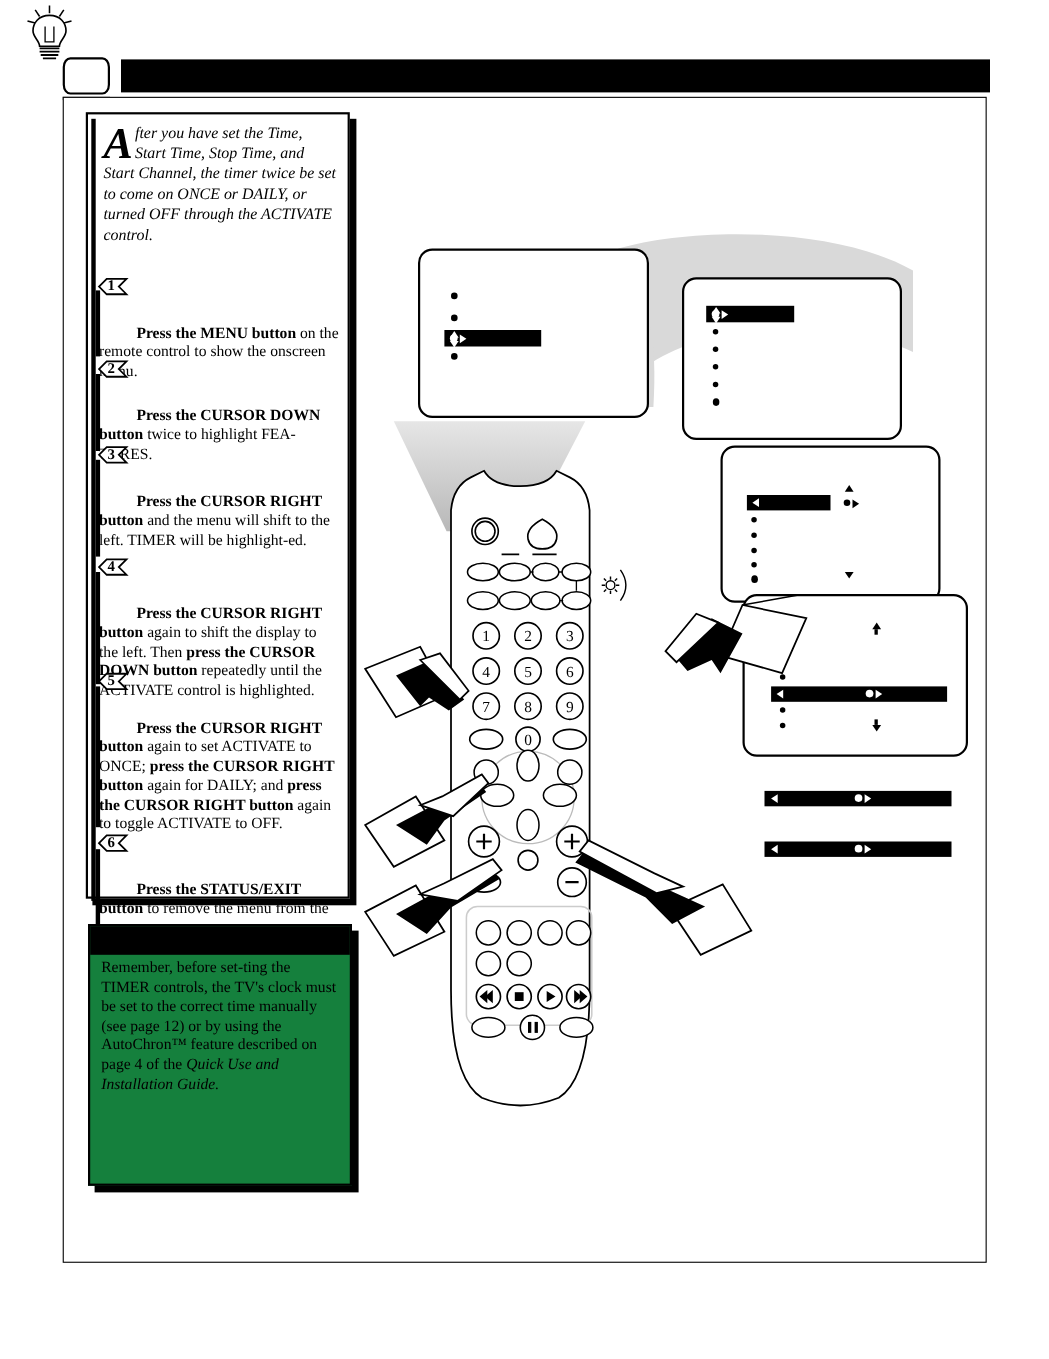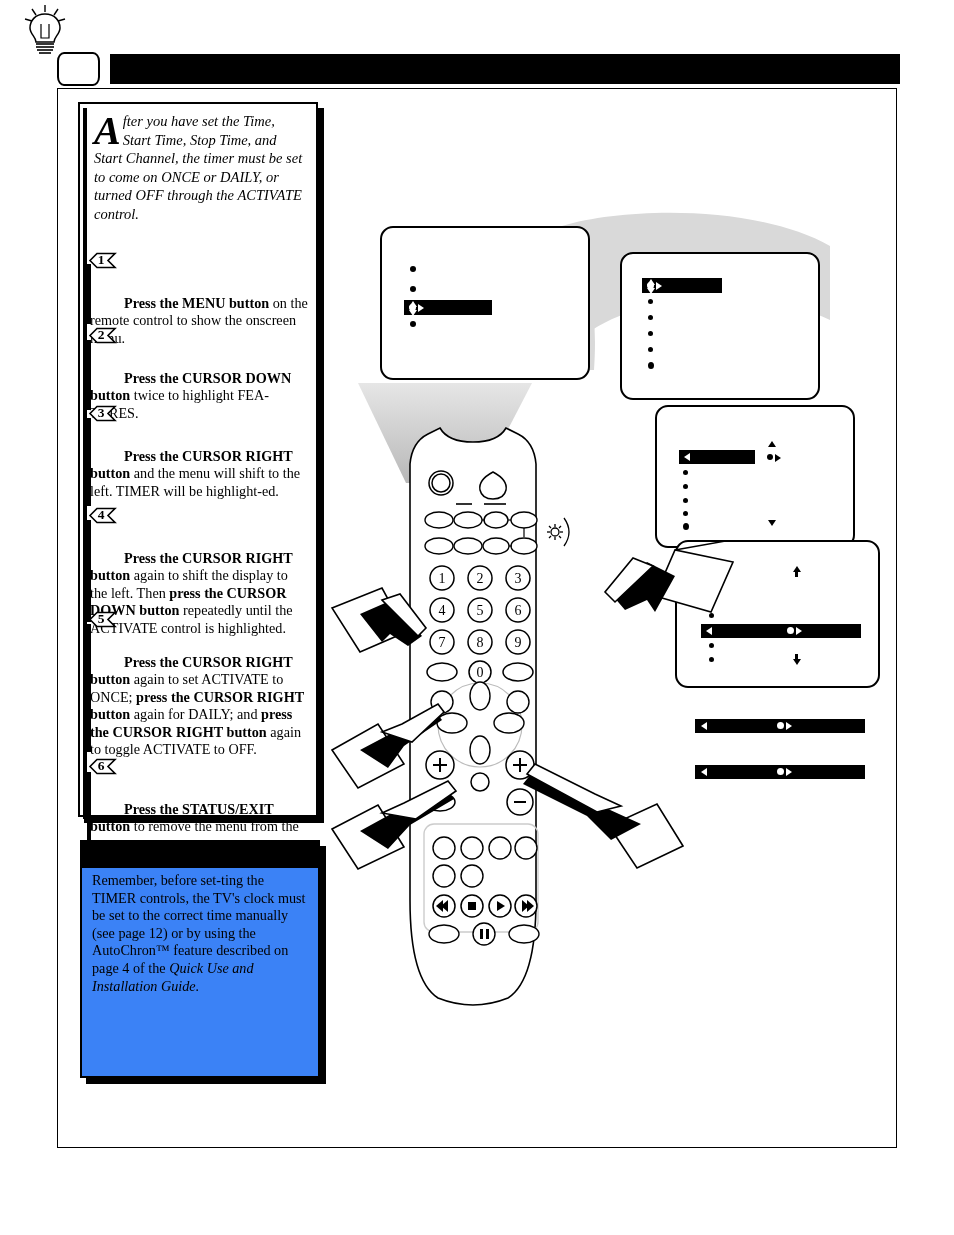--- a/index.html
+++ b/index.html
@@ -41,21 +41,21 @@
                  font-size:13.5px;font-weight:bold;font-family:"Liberation Serif",serif;}
   .step .body{padding-left:0;text-indent:34px;margin-top:44px;}
   .step .body b{font-family:"Liberation Serif",serif;font-weight:bold;}
   .rule{position:absolute;left:7px;width:4px;background:#000;}
 
   #stop-sign{position:absolute;left:175px;top:766px;width:44px;height:44px;}
 
   
   #tip-shadow{position:absolute;left:86px;top:846px;width:240px;height:238px;background:#000;z-index:4;}
   #tip-box{position:absolute;left:80px;top:840px;width:240px;height:238px;
-           border:2px solid #000;background:#3b82f6;box-sizing:border-box;z-index:5;}
+           border:2px solid #000;background:#15803d;box-sizing:border-box;z-index:5;}
   #tip-head{position:absolute;left:0;top:0;width:100%;height:26px;background:#000;}
   #bulb{position:absolute;left:22px;top:4px;width:46px;height:54px;z-index:6;}
   #tip-text{position:absolute;left:10px;top:30px;width:218px;font-size:14.2px;line-height:17.6px;}
   #tip-text p{margin:0 0 10px 0;}
   #tip-text .indent{text-indent:52px;}
   #tip-text i{font-style:italic;}
 
   
   #art{position:absolute;left:330px;top:100px;width:570px;height:1040px;}
 
@@ -84,21 +84,21 @@
 <div id="tv-icon-base"></div>
 <div id="header-bar">
   <div id="header-title"></div>
 </div>
 
 <div id="page-frame"></div>
 
 <div id="steps-shadow"></div>
 <div id="steps-box">
   <div id="intro">
-    <span class="dropcap">A</span><span>fter you have set the Time, Start Time, Stop Time, and Start Channel, the timer must be set to come on ONCE or DAILY,  or turned OFF through the ACTIVATE control.</span>
+    <span class="dropcap">A</span><span>fter you have set the Time, Start Time, Stop Time, and Start Channel, the timer twice be set to come on ONCE or DAILY,  or turned OFF through the ACTIVATE control.</span>
   </div>
 <div class="step" style="top: 147px;">
       <span class="num">
         <svg width="30" height="17" viewBox="0 0 30 17">
           <polygon points="2,8.5 9,1.5 27,1.5 20,8.5 27,15.5 9,15.5" fill="#fff" stroke="#000" stroke-width="1.6"></polygon>
         </svg>
         <span class="numtext">1</span>
       </span>
       <div class="body"><b>Press the MENU button</b> on the remote control to show the onscreen menu.</div>
     </div>

